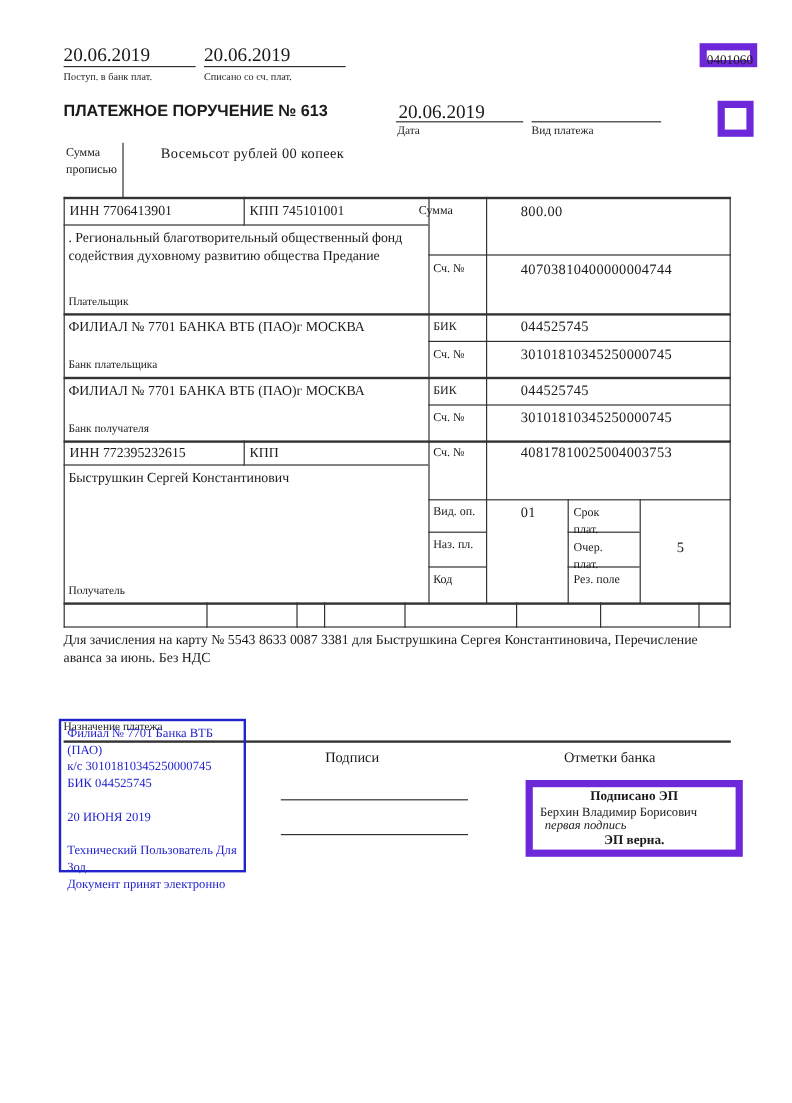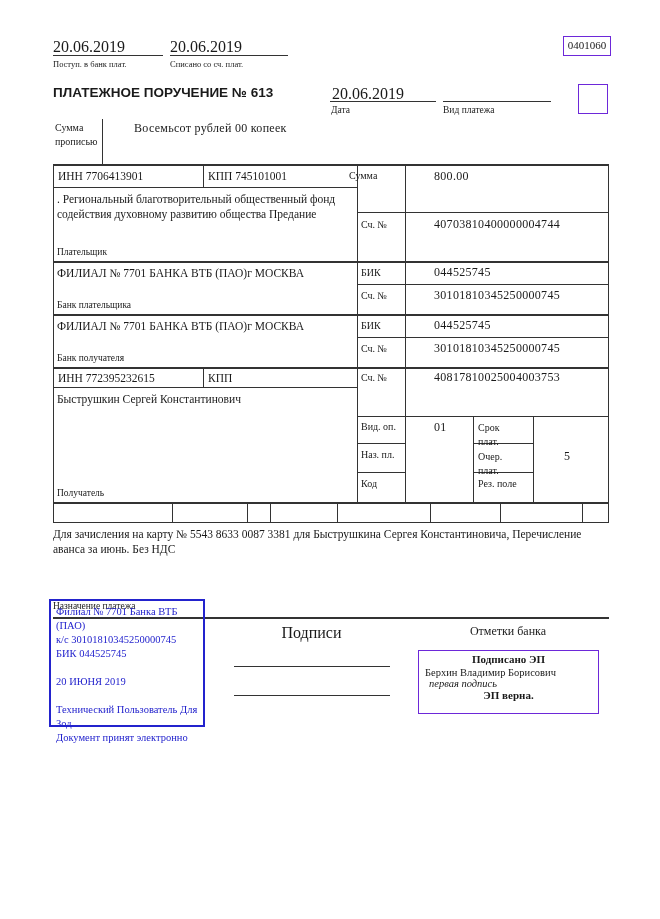--- a/index.html
+++ b/index.html
@@ -9,21 +9,21 @@
   .hl{position:absolute;background:#333;height:1px;}
   .hl2{position:absolute;background:#333;height:2px;}
   .vl{position:absolute;background:#333;width:1px;}
   .date-val{font-size:16px;}
   .tiny{font-size:8.5px;}
   .small-label{font-size:9.5px;}
   .cell-label{font-size:10px;}
   .val{font-size:12px;letter-spacing:0.3px;margin-left:24px;}
   .name-text{font-size:11.5px;line-height:1.3;}
   .title{font-family:"Liberation Sans","DejaVu Sans",sans-serif;font-weight:bold;font-size:13.5px;}
-  .box{position:absolute;border:1px solid #6d28d9;box-sizing:border-box;}
+  .box{position:absolute;border:6px solid #6d28d9;box-sizing:border-box;margin-left:20px;}
   .stamp{position:absolute;border:2px solid #2323cd;box-sizing:border-box;
          color:#2323cd;font-size:10.5px;line-height:14px;padding:4px 3px 2px 5px;}
   .stamp .gap{margin-top:14px;}
   .ep-title{font-weight:bold;font-size:11px;text-align:center;margin-top:2px;}
   .ep-name{font-size:10.5px;padding-left:6px;margin-top:2px;}
   .ep-sub{font-size:10.5px;font-style:italic;padding-left:10px;}
   .ep-ver{font-weight:bold;font-size:11px;text-align:center;}
   .center{text-align:center;}
 </style>
 </head>
@@ -134,21 +134,21 @@
 
   <div class="stamp" style="left:49px;top:599px;width:156px;height:128px;">
     <div>Филиал № 7701 Банка ВТБ (ПАО)</div>
     <div>к/с 30101810345250000745</div>
     <div>БИК 044525745</div>
     <div class="gap">20 ИЮНЯ 2019</div>
     <div class="gap">Технический Пользователь Для Зод</div>
     <div>Документ принят электронно</div>
   </div>
 
-  <div class="abs center" style="left:233px;top:624px;width:157px;font-size:16px;">Подписи</div>
+  <div class="abs center" style="left:215px;top:624px;width:157px;font-size:12px;">Подписи</div>
   <div class="hl" style="left:234px;top:666px;width:156px;"></div>
   <div class="hl" style="left:234px;top:695px;width:156px;"></div>
 
   <div class="abs center" style="left:418px;top:624px;width:180px;font-size:12px;">Отметки банка</div>
   <div class="box" style="left:418px;top:650px;width:181px;height:64px;">
     <div class="ep-title">Подписано ЭП</div>
     <div class="ep-name">Берхин Владимир Борисович</div>
     <div class="ep-sub">первая подпись</div>
     <div class="ep-ver">ЭП верна.</div>
   </div>

